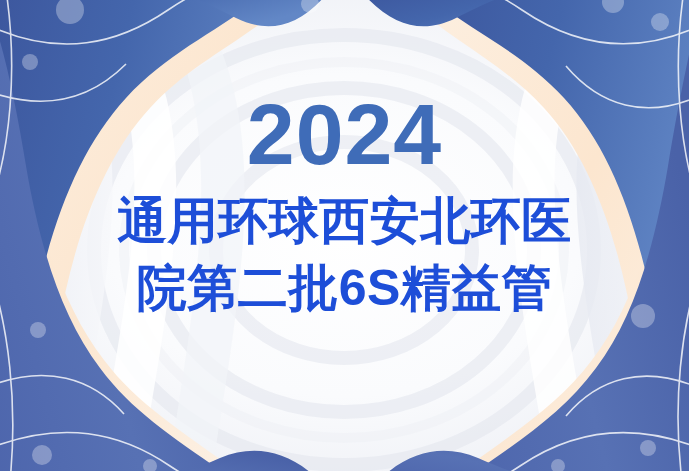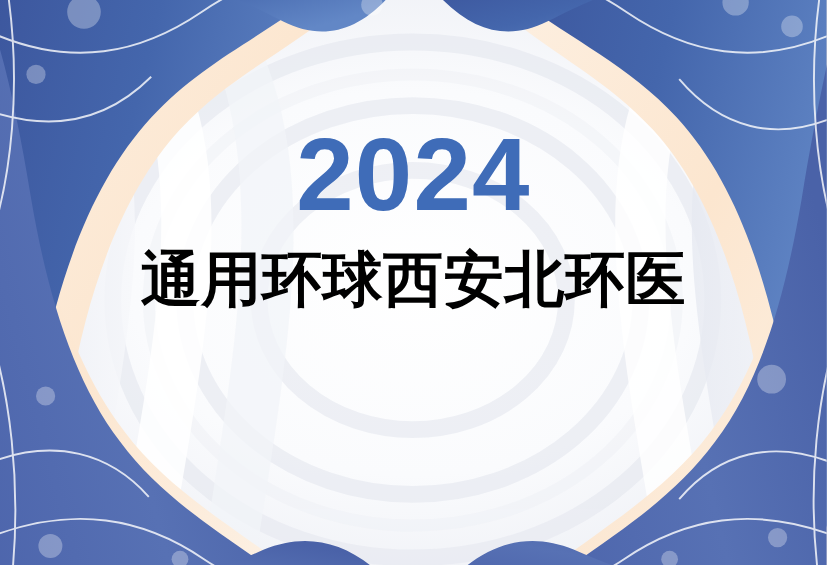--- a/index.html
+++ b/index.html
@@ -40,29 +40,29 @@
     box-sizing: border-box;
     z-index: 5;
   }
 
   .year {
     font-size: 86px;
     line-height: 0.95;
     font-weight: 700;
     color: #3f6cb8;
     letter-spacing: 1px;
-    margin: 12px 0 12px 0;
+    margin: 0 0 12px 0;
     text-align: center;
     font-family: "Liberation Sans", "DejaVu Sans", sans-serif;
   }
 
   .headline {
     margin: 0;
     text-align: center;
-    color: #000000;
+    color: #1d4ed8;
     font-weight: 700;
     font-size: 50px;
     line-height: 1.34;
     letter-spacing: 0.5px;
     font-family: "Liberation Sans", "DejaVu Sans", sans-serif;
     max-width: 500px;
   }
   .headline .hl-line {
     display: block;
     white-space: nowrap;
@@ -188,16 +188,17 @@
       <circle cx="643" cy="316" r="12"></circle>
       <circle cx="648" cy="448" r="8"></circle>
       <circle cx="558" cy="466" r="7"></circle>
     </g>
   </svg>
 
   <div class="content">
     <div class="year">2024</div>
     <div class="headline">
       <span class="hl-line">通用环球西安北环医</span>
+      <span class="hl-line">院第二批6S精益管</span>
     </div>
   </div>
 
 </div>
 
 </body></html>

